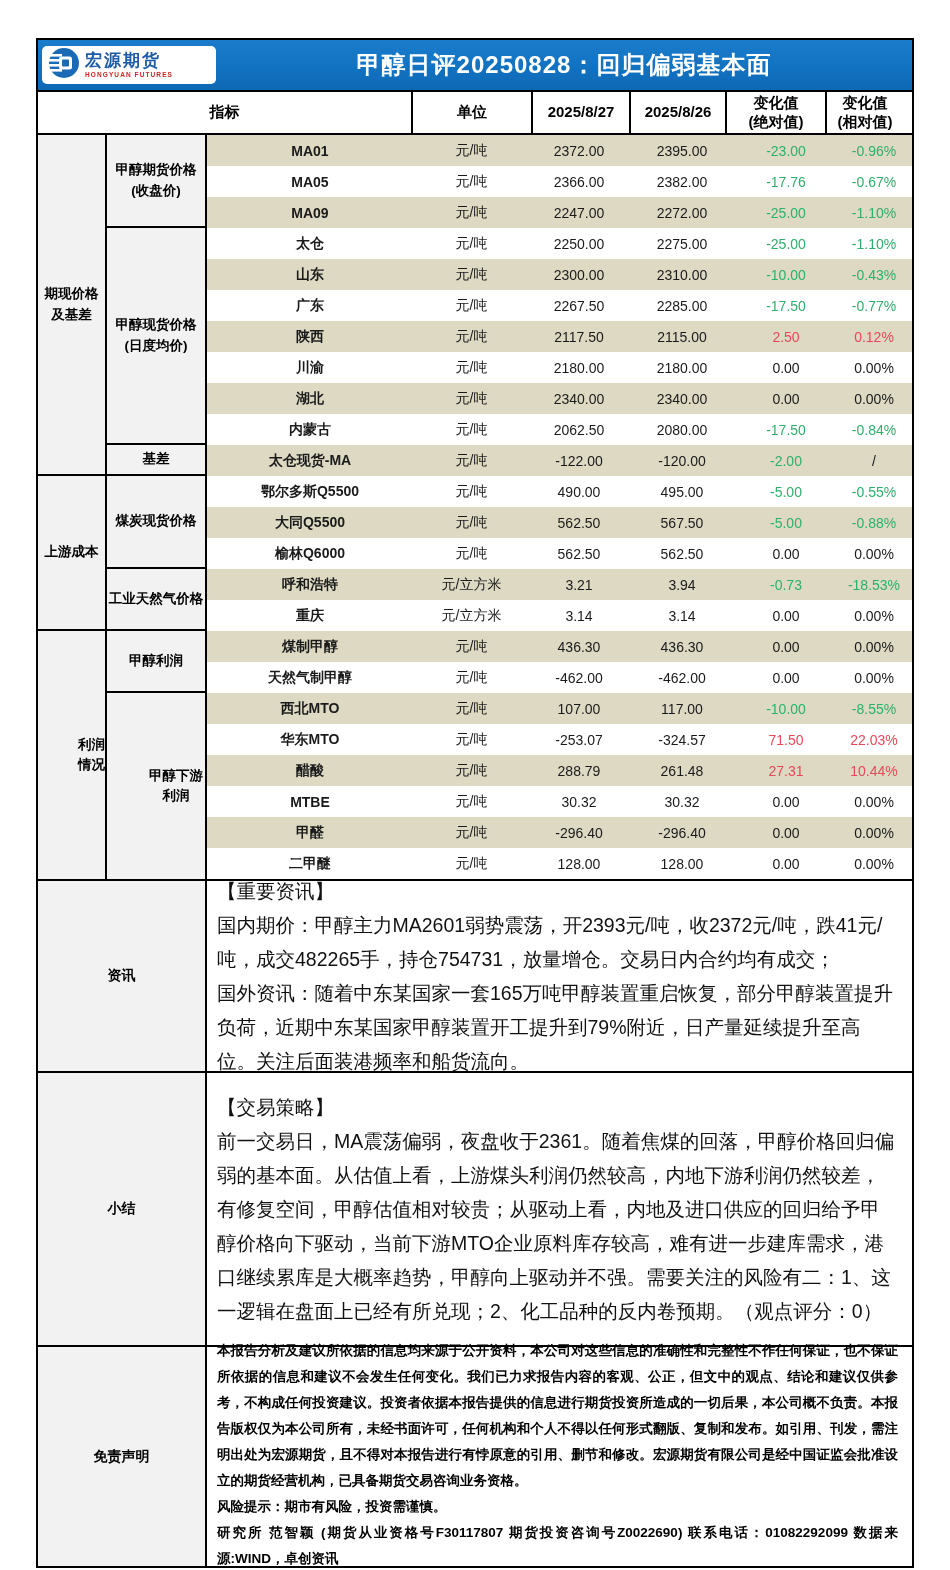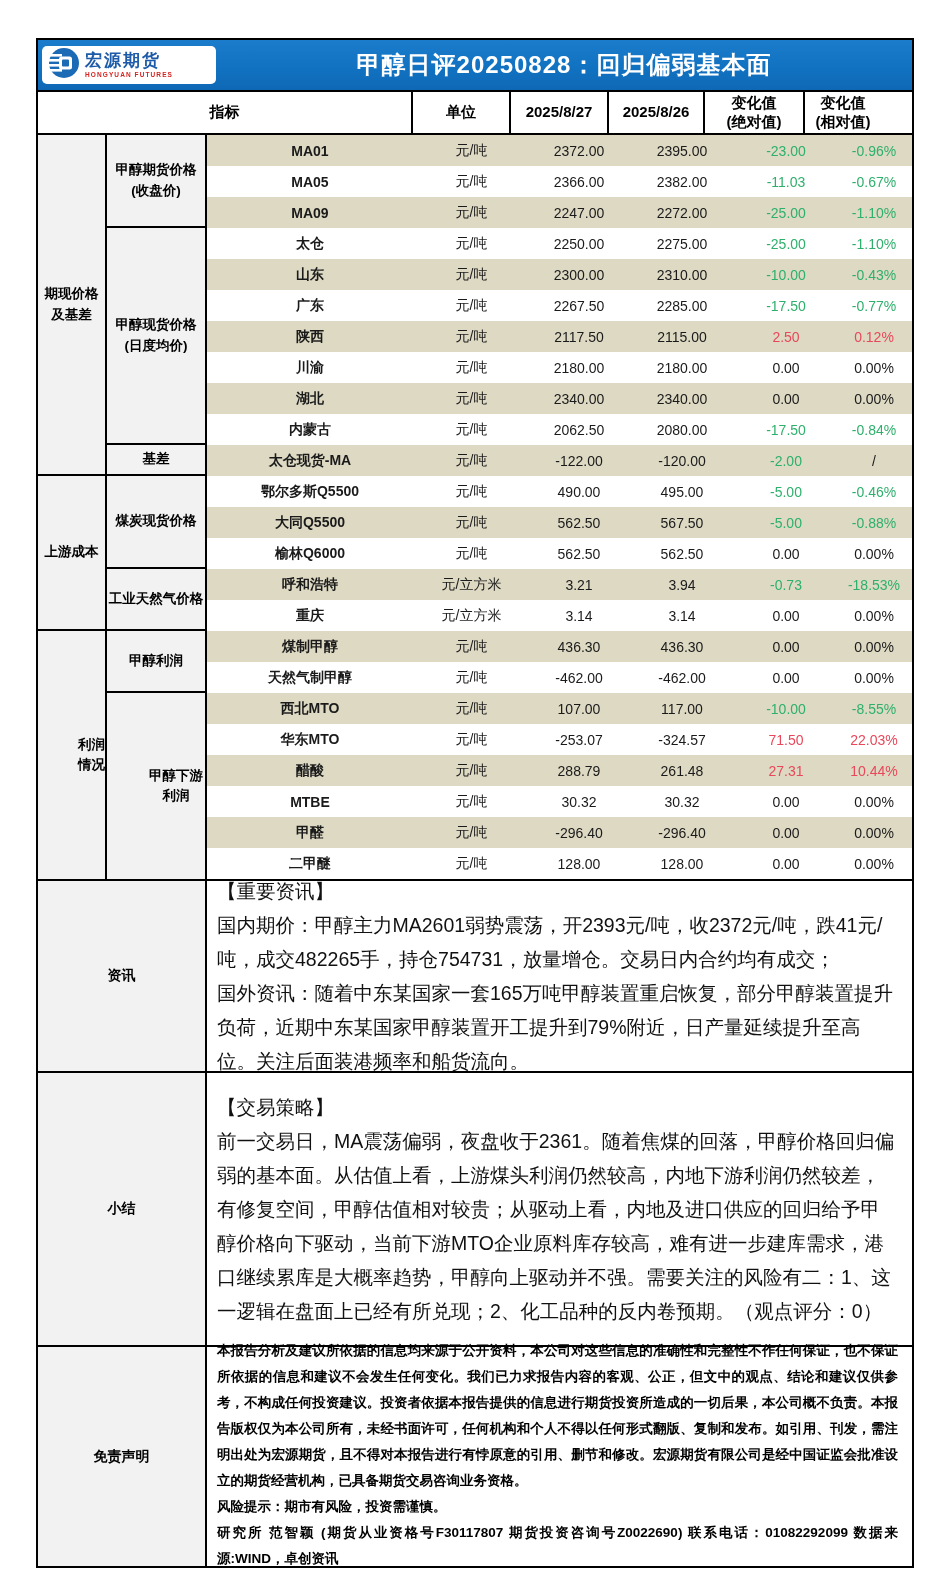--- a/index.html
+++ b/index.html
@@ -13,21 +13,21 @@
   .logo-box { margin-left: 4px; width: 174px; height: 38px; background: #fff; border-radius: 5px; display: flex; align-items: center; padding: 2px 6px; }
   .logo-text { margin-left: 5px; display: flex; flex-direction: column; line-height: 1; }
   .logo-cn { color: #1d5ba8; font-weight: bold; font-size: 17px; letter-spacing: 2px; }
   .logo-en { color: #d42421; font-weight: bold; font-size: 6.5px; letter-spacing: 1.1px; margin-top: 3px; }
   .banner-title { flex: 1; text-align: center; color: #fff; font-weight: bold; font-size: 24px; letter-spacing: 1px; }
 
   
   .thead { display: flex; height: 43px; border-bottom: 2px solid #000; background: #fff; }
   .thead .hc { display: flex; align-items: center; justify-content: center; text-align: center; font-weight: bold; font-size: 15px; border-right: 2px solid #000; white-space: pre-line; line-height: 1.25; }
   .thead .hc:last-child { border-right: none; }
-  .hc.c-ind { width: 375px; } .hc.c-unit { width: 98px; } .hc.c-d1 { width: 98px; }
+  .hc.c-ind { width: 375px; } .hc.c-unit { width: 120px; } .hc.c-d1 { width: 98px; }
   .hc.c-d2 { width: 96px; } .hc.c-abs { width: 100px; } .hc.c-rel { width: 76px; }
 
   
   .tbody { display: grid; grid-template-columns: 69px 100px 206px 117px 98px 108px 100px 76px; grid-auto-rows: 31px; }
   .gcell { background: #f2f2f2; border-right: 2px solid #000; border-bottom: 2px solid #000; display: flex; align-items: center; justify-content: center; text-align: center; font-weight: bold; font-size: 13.5px; white-space: pre-line; line-height: 1.5; }
   .gcell.nobtm { border-bottom: none; padding-left: 40px; }
   .dcell { display: flex; align-items: center; justify-content: center; font-size: 14px; color: #1a1a1a; }
   .dcell.name { font-weight: bold; }
   .dcell.beige { background: #ddd9c3; }
 
@@ -95,21 +95,21 @@
       <div class="dcell name beige" style="grid-area: 1 / 3;">MA01</div>
       <div class="dcell beige" style="grid-area: 1 / 4;">元/吨</div>
       <div class="dcell beige" style="grid-area: 1 / 5;">2372.00</div>
       <div class="dcell beige" style="grid-area: 1 / 6;">2395.00</div>
       <div class="dcell beige" style="grid-area: 1 / 7; color: rgb(46, 176, 108);">-23.00</div>
       <div class="dcell beige" style="grid-area: 1 / 8; color: rgb(46, 176, 108);">-0.96%</div>
       <div class="dcell name" style="grid-area: 2 / 3;">MA05</div>
       <div class="dcell" style="grid-area: 2 / 4;">元/吨</div>
       <div class="dcell" style="grid-area: 2 / 5;">2366.00</div>
       <div class="dcell" style="grid-area: 2 / 6;">2382.00</div>
-      <div class="dcell" style="grid-area: 2 / 7; color: rgb(46, 176, 108);">-11.03</div>
+      <div class="dcell" style="grid-area: 2 / 7; color: rgb(46, 176, 108);">-17.76</div>
       <div class="dcell" style="grid-area: 2 / 8; color: rgb(46, 176, 108);">-0.67%</div>
       <div class="dcell name beige" style="grid-area: 3 / 3;">MA09</div>
       <div class="dcell beige" style="grid-area: 3 / 4;">元/吨</div>
       <div class="dcell beige" style="grid-area: 3 / 5;">2247.00</div>
       <div class="dcell beige" style="grid-area: 3 / 6;">2272.00</div>
       <div class="dcell beige" style="grid-area: 3 / 7; color: rgb(46, 176, 108);">-25.00</div>
       <div class="dcell beige" style="grid-area: 3 / 8; color: rgb(46, 176, 108);">-1.10%</div>
       <div class="dcell name" style="grid-area: 4 / 3;">太仓</div>
       <div class="dcell" style="grid-area: 4 / 4;">元/吨</div>
       <div class="dcell" style="grid-area: 4 / 5;">2250.00</div>
@@ -156,21 +156,21 @@
       <div class="dcell beige" style="grid-area: 11 / 4;">元/吨</div>
       <div class="dcell beige" style="grid-area: 11 / 5;">-122.00</div>
       <div class="dcell beige" style="grid-area: 11 / 6;">-120.00</div>
       <div class="dcell beige" style="grid-area: 11 / 7; color: rgb(46, 176, 108);">-2.00</div>
       <div class="dcell beige" style="grid-area: 11 / 8; color: rgb(26, 26, 26);">/</div>
       <div class="dcell name" style="grid-area: 12 / 3;">鄂尔多斯Q5500</div>
       <div class="dcell" style="grid-area: 12 / 4;">元/吨</div>
       <div class="dcell" style="grid-area: 12 / 5;">490.00</div>
       <div class="dcell" style="grid-area: 12 / 6;">495.00</div>
       <div class="dcell" style="grid-area: 12 / 7; color: rgb(46, 176, 108);">-5.00</div>
-      <div class="dcell" style="grid-area: 12 / 8; color: rgb(46, 176, 108);">-0.46%</div>
+      <div class="dcell" style="grid-area: 12 / 8; color: rgb(46, 176, 108);">-0.55%</div>
       <div class="dcell name beige" style="grid-area: 13 / 3;">大同Q5500</div>
       <div class="dcell beige" style="grid-area: 13 / 4;">元/吨</div>
       <div class="dcell beige" style="grid-area: 13 / 5;">562.50</div>
       <div class="dcell beige" style="grid-area: 13 / 6;">567.50</div>
       <div class="dcell beige" style="grid-area: 13 / 7; color: rgb(46, 176, 108);">-5.00</div>
       <div class="dcell beige" style="grid-area: 13 / 8; color: rgb(46, 176, 108);">-0.88%</div>
       <div class="dcell name" style="grid-area: 14 / 3;">榆林Q6000</div>
       <div class="dcell" style="grid-area: 14 / 4;">元/吨</div>
       <div class="dcell" style="grid-area: 14 / 5;">562.50</div>
       <div class="dcell" style="grid-area: 14 / 6;">562.50</div>

